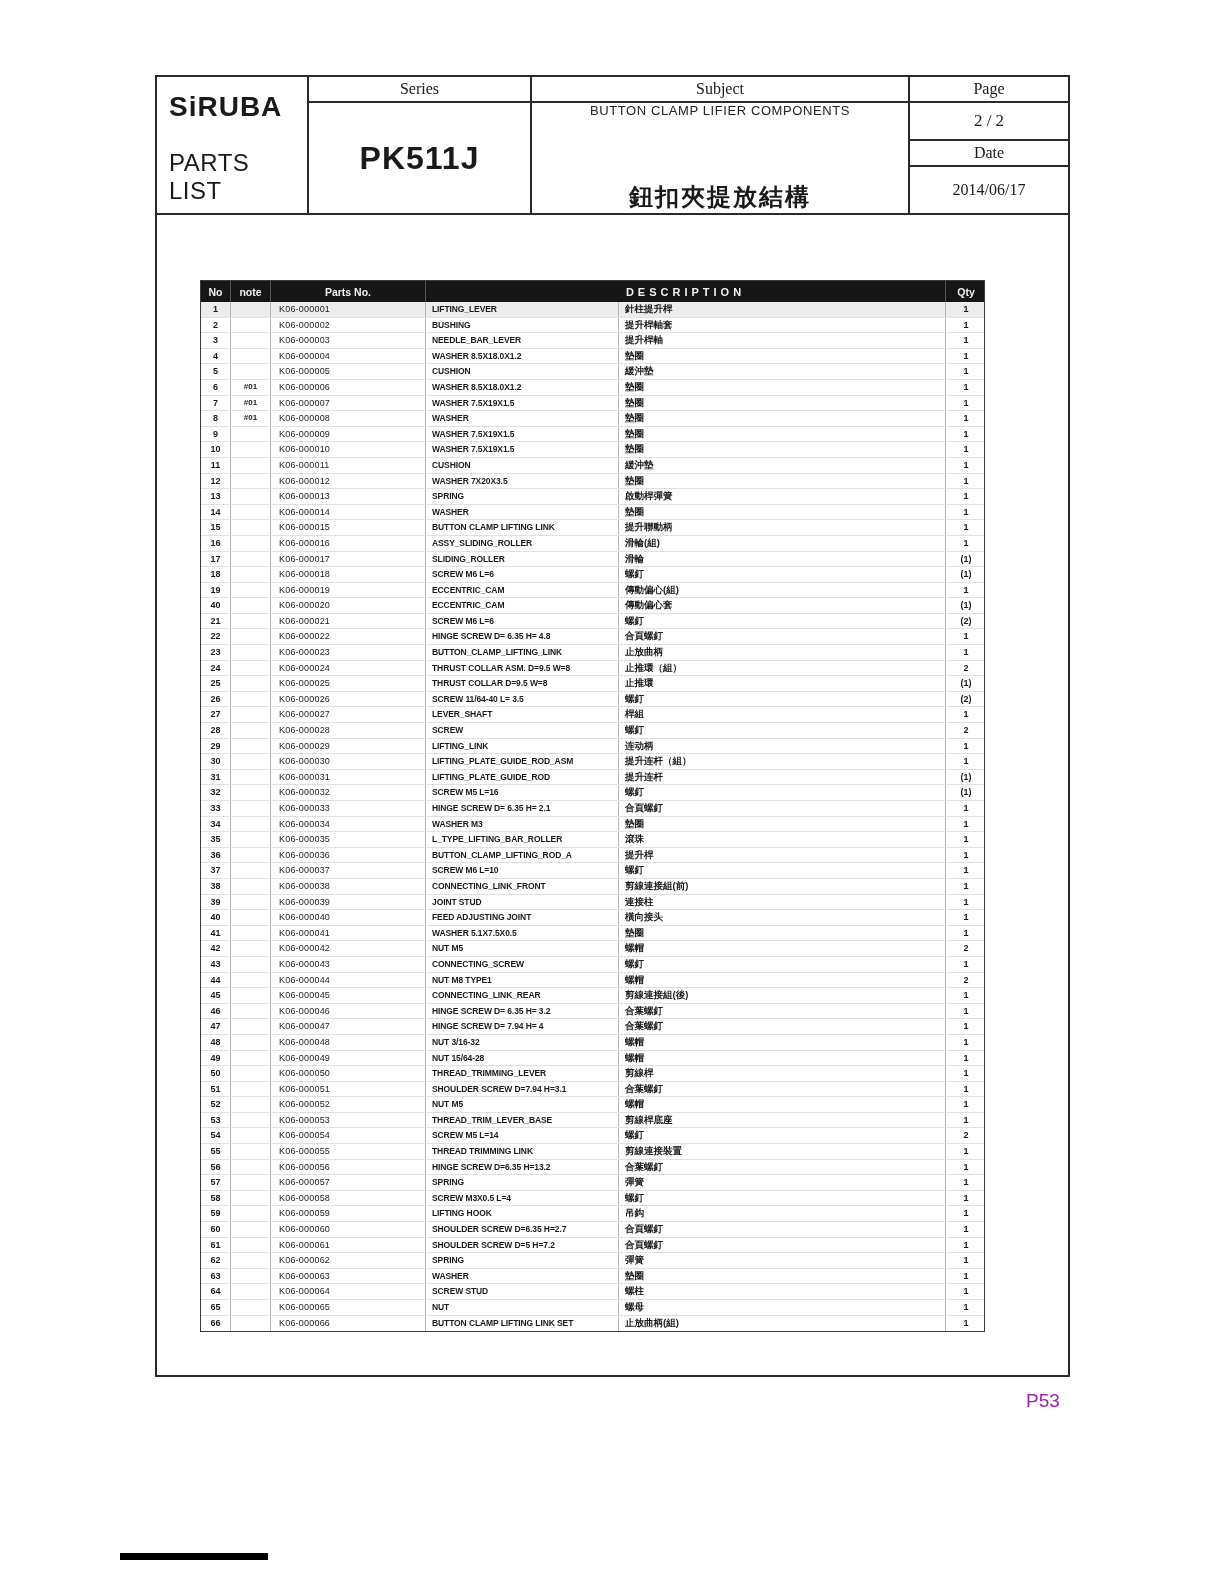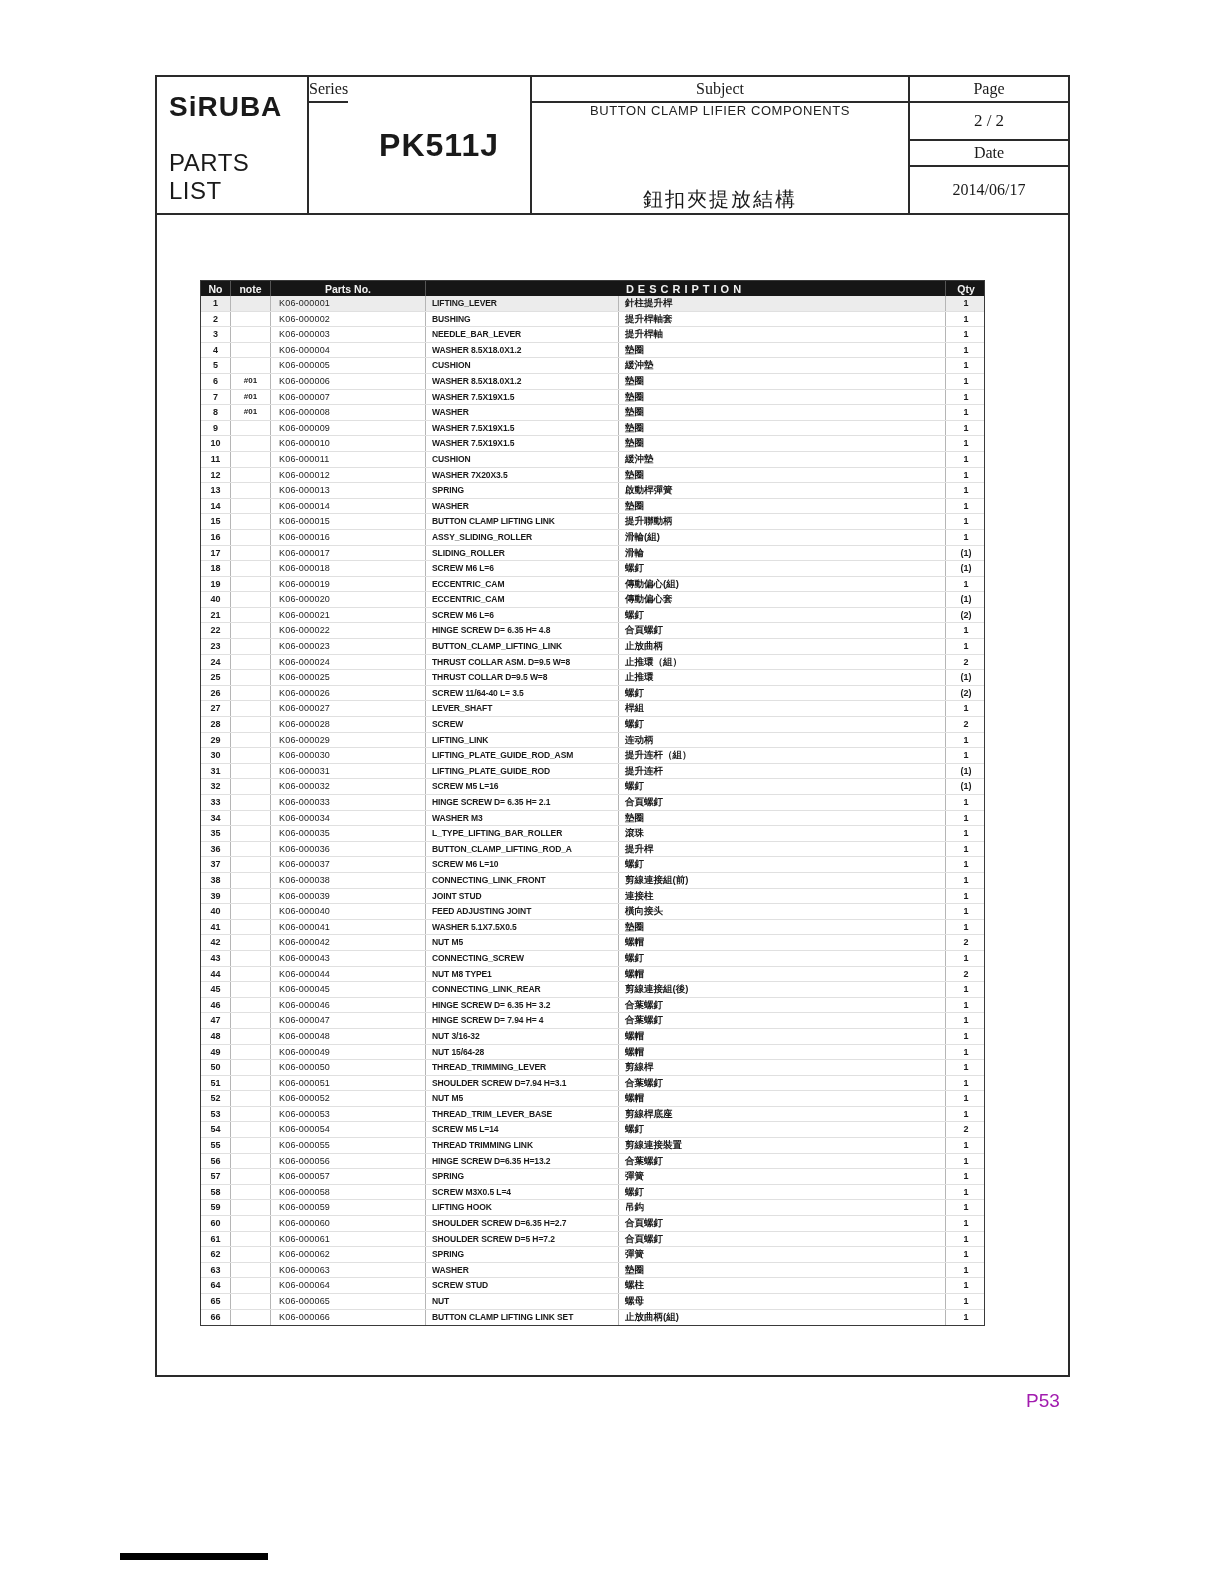--- a/index.html
+++ b/index.html
@@ -36,21 +36,21 @@
     font-weight:900; font-size:28px; letter-spacing:1px;
     font-family:"Liberation Sans", sans-serif;
   }
   .logo-sub {
     font-size:24px; font-weight:500; letter-spacing:0.5px;
     font-family:"Liberation Sans", sans-serif;
   }
   .series-cell {
     width:223px;
     border-right:2px solid #2a2a2a;
-    display:flex; flex-direction:row;
+    display:flex; flex-direction:column;
   }
   .subject-cell {
     width:378px;
     border-right:2px solid #2a2a2a;
     display:flex; flex-direction:column;
   }
   .page-cell { flex:1; display:flex; flex-direction:column; }
   .cell-label {
     height:26px; line-height:24px;
     text-align:center;
@@ -60,21 +60,21 @@
   }
   .series-value {
     flex:1; display:flex; align-items:center; justify-content:center;
     font-size:32px; font-weight:700; letter-spacing:1px;
   }
   .subject-value {
     flex:1; display:flex; flex-direction:column; align-items:center; justify-content:space-between;
     gap:4px;
   }
   .subject-en { font-size:13px; letter-spacing:0.6px; color:#222; }
-  .subject-zh { font-size:20px; font-weight:400; letter-spacing:2px; }
+  .subject-zh { font-size:24px; font-weight:700; letter-spacing:2px; }
   .pg-val {
     height:38px; line-height:36px; text-align:center;
     font-family:"Liberation Serif", serif;
     font-size:17px; border-bottom:2px solid #2a2a2a;
   }
   .date-val {
     flex:1; display:flex; align-items:center; justify-content:center;
     font-family:"Liberation Serif", serif;
     font-size:16px;
   }
@@ -84,21 +84,21 @@
     position:absolute; left:43px; top:203px;
     width:785px;
     border:1px solid #3a3a3a;
     background:#fff;
   }
   .thead {
     display:grid;
     grid-template-columns:30px 40px 155px 520px 40px;
     background:#161616;
     color:#f2f2f2;
-    height:15px;
+    height:21px;
   }
   .th {
     display:flex; align-items:center; justify-content:center;
     font-size:10.5px; font-weight:700;
     border-right:1px solid #555;
     overflow:hidden; white-space:nowrap;
   }
   .th:last-child { border-right:none; }
   .th-desc { letter-spacing:4px; font-size:11px; }
   .tbody { }

